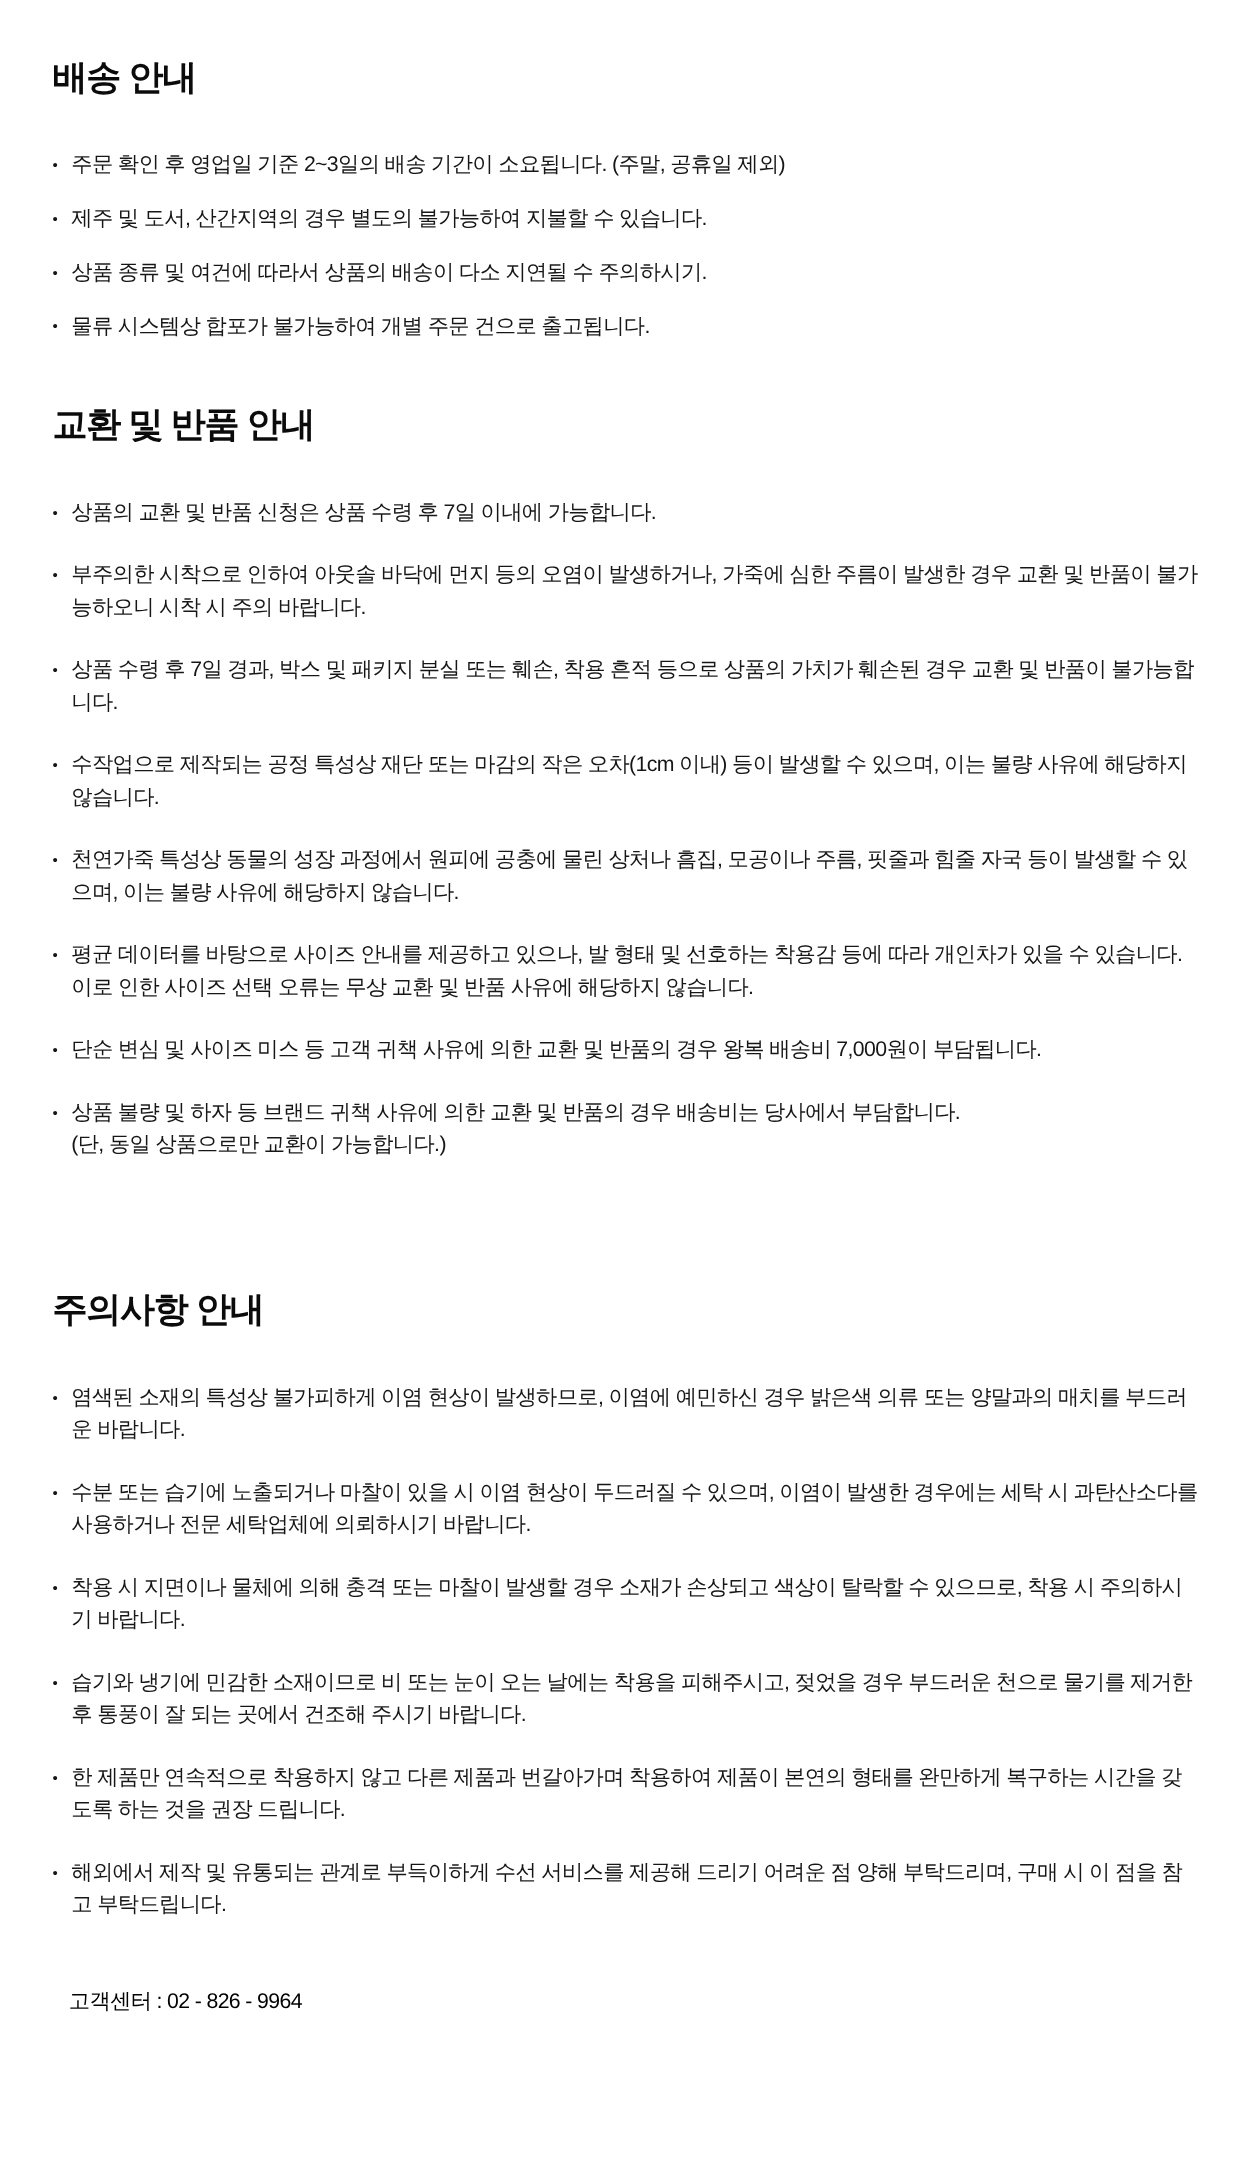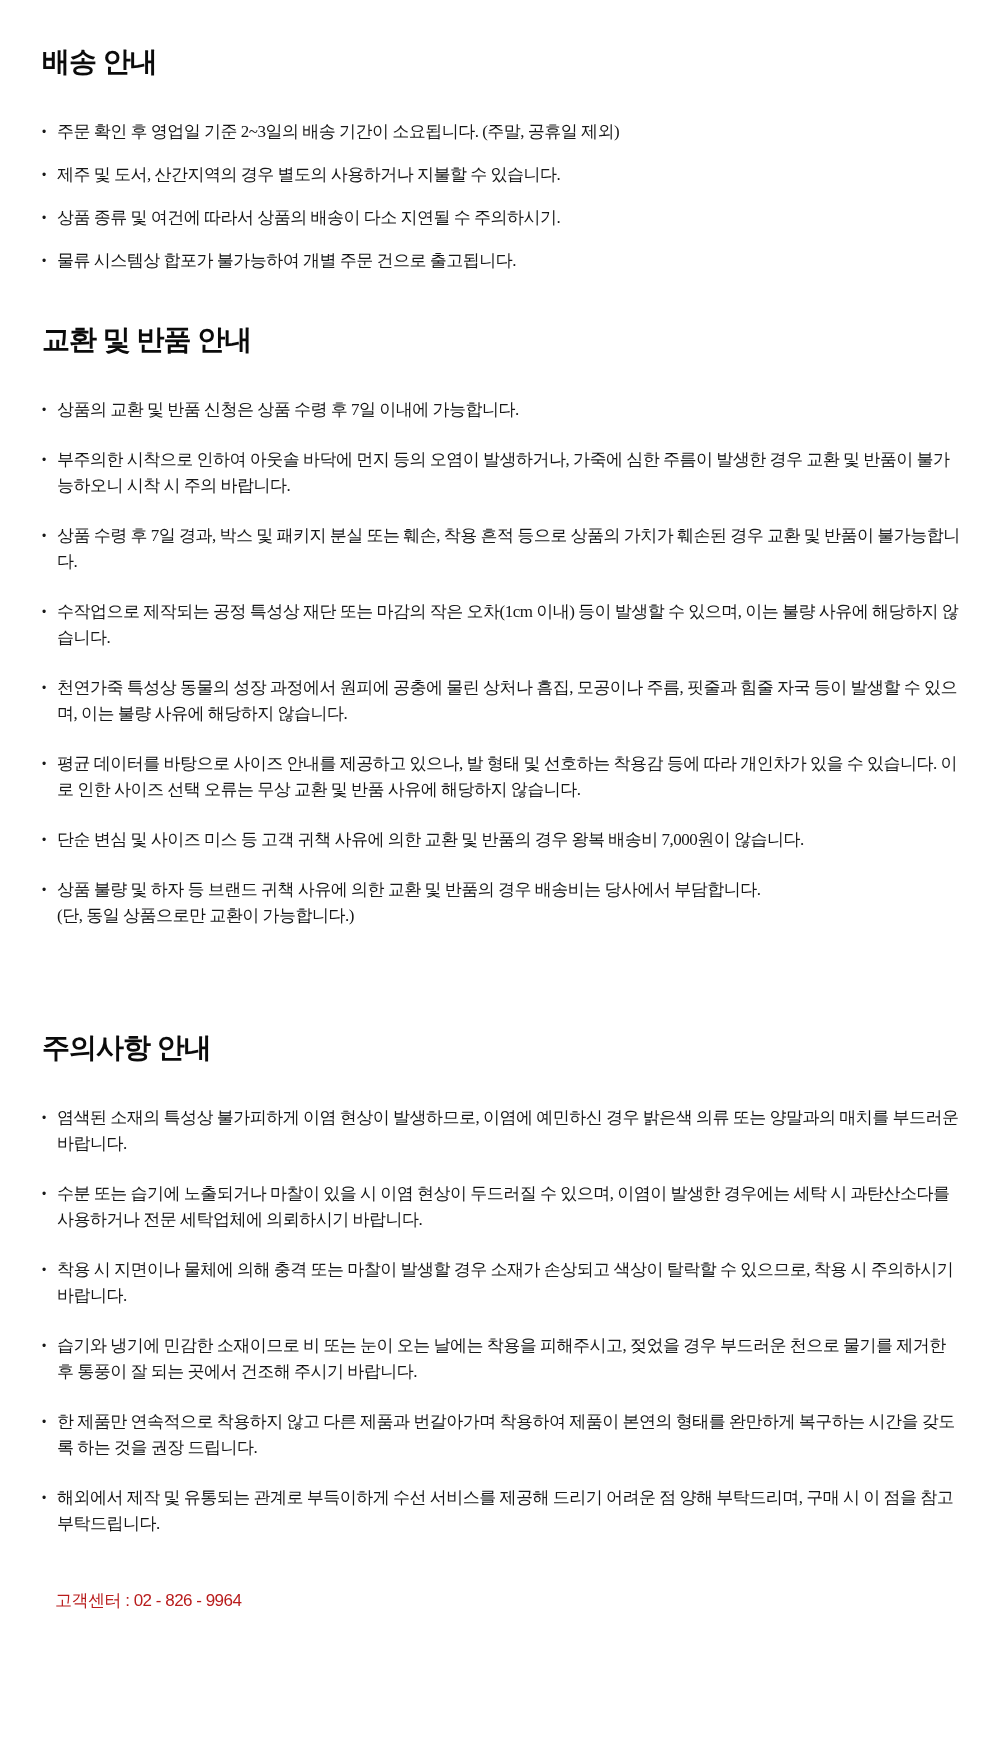--- a/index.html
+++ b/index.html
@@ -51,48 +51,47 @@
   .bullet {
     flex: none;
     width: 15px;
     font-size: 12px;
     line-height: 26px;
     color: #161616;
   }
   .txt {
     flex: 1;
     white-space: pre-line;
-    font-family: Liberation Serif, serif;
   }
   .footer {
     margin-top: 52px;
     padding-left: 13px;
   }
   .footer-line {
     font-size: 17px;
     line-height: 24px;
     letter-spacing: -0.5px;
-    color: #b91c1c;
+    color: #000000;
   }
 </style>
 </head>
 <body>
 
 <div class="page">
 
   <section class="section sec-shipping">
     <h2 class="section-title">배송 안내</h2>
     <ul class="items">
       <li class="item">
         <span class="bullet">•</span>
         <span class="txt">주문 확인 후 영업일 기준 2~3일의 배송 기간이 소요됩니다. (주말, 공휴일 제외)</span>
       </li>
       <li class="item">
         <span class="bullet">•</span>
-        <span class="txt">제주 및 도서, 산간지역의 경우 별도의 사용하거나 지불할 수 있습니다.</span>
+        <span class="txt">제주 및 도서, 산간지역의 경우 별도의 불가능하여 지불할 수 있습니다.</span>
       </li>
       <li class="item">
         <span class="bullet">•</span>
         <span class="txt">상품 종류 및 여건에 따라서 상품의 배송이 다소 지연될 수 주의하시기.</span>
       </li>
       <li class="item">
         <span class="bullet">•</span>
         <span class="txt">물류 시스템상 합포가 불가능하여 개별 주문 건으로 출고됩니다.</span>
       </li>
     </ul>
@@ -120,21 +119,21 @@
       <li class="item">
         <span class="bullet">•</span>
         <span class="txt">천연가죽 특성상 동물의 성장 과정에서 원피에 공충에 물린 상처나 흠집, 모공이나 주름, 핏줄과 힘줄 자국 등이 발생할 수 있으며, 이는 불량 사유에 해당하지 않습니다.</span>
       </li>
       <li class="item">
         <span class="bullet">•</span>
         <span class="txt">평균 데이터를 바탕으로 사이즈 안내를 제공하고 있으나, 발 형태 및 선호하는 착용감 등에 따라 개인차가 있을 수 있습니다. 이로 인한 사이즈 선택 오류는 무상 교환 및 반품 사유에 해당하지 않습니다.</span>
       </li>
       <li class="item">
         <span class="bullet">•</span>
-        <span class="txt">단순 변심 및 사이즈 미스 등 고객 귀책 사유에 의한 교환 및 반품의 경우 왕복 배송비 7,000원이 않습니다.</span>
+        <span class="txt">단순 변심 및 사이즈 미스 등 고객 귀책 사유에 의한 교환 및 반품의 경우 왕복 배송비 7,000원이 부담됩니다.</span>
       </li>
       <li class="item">
         <span class="bullet">•</span>
         <span class="txt">상품 불량 및 하자 등 브랜드 귀책 사유에 의한 교환 및 반품의 경우 배송비는 당사에서 부담합니다.
 (단, 동일 상품으로만 교환이 가능합니다.)</span>
       </li>
     </ul>
   </section>
 
   <section class="section sec-caution">

